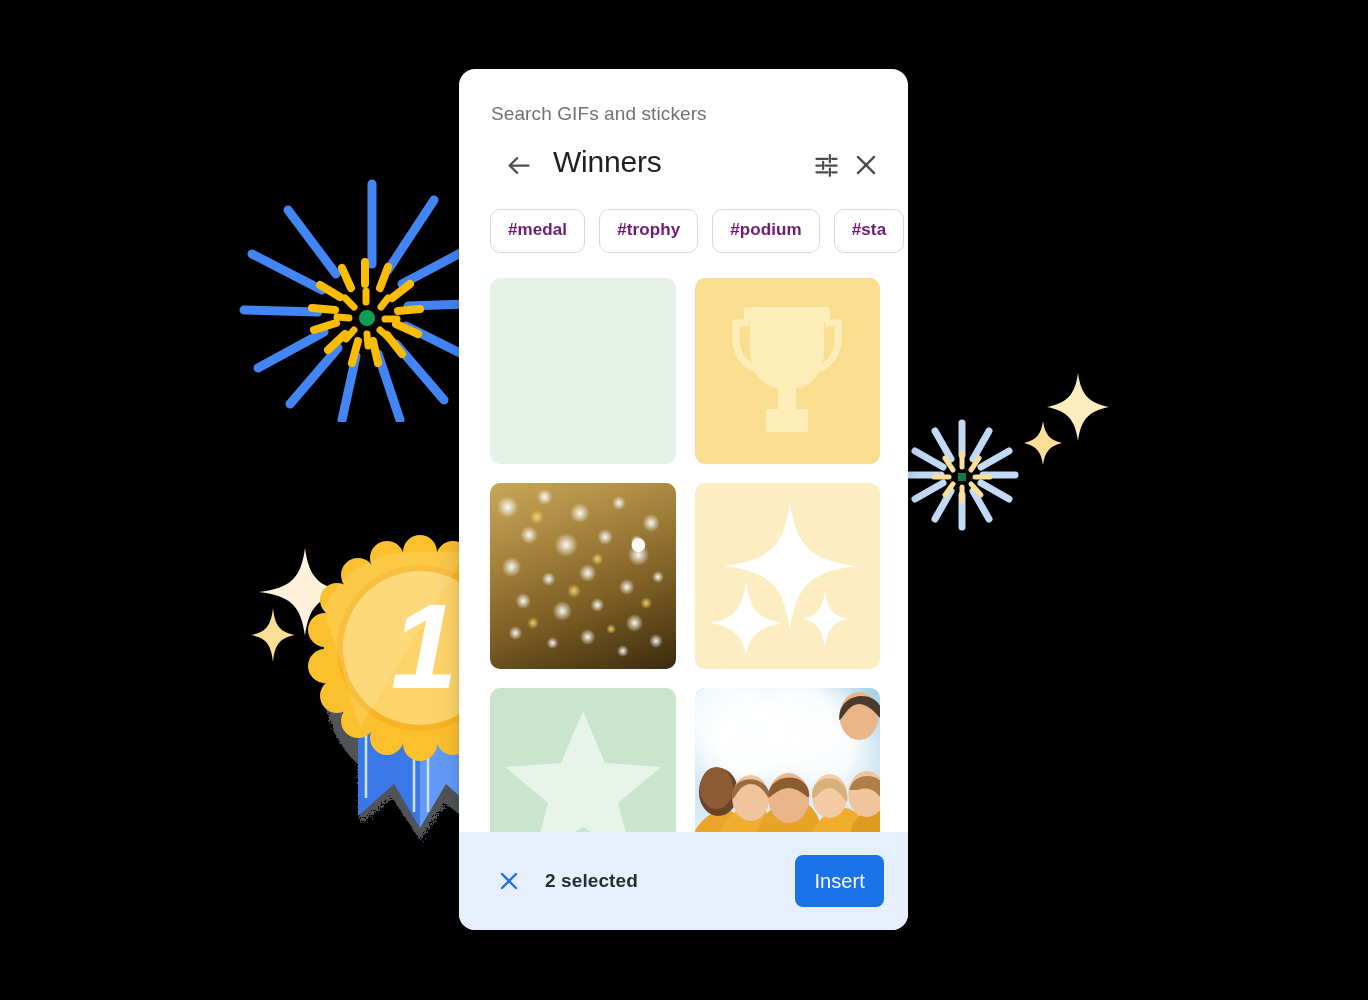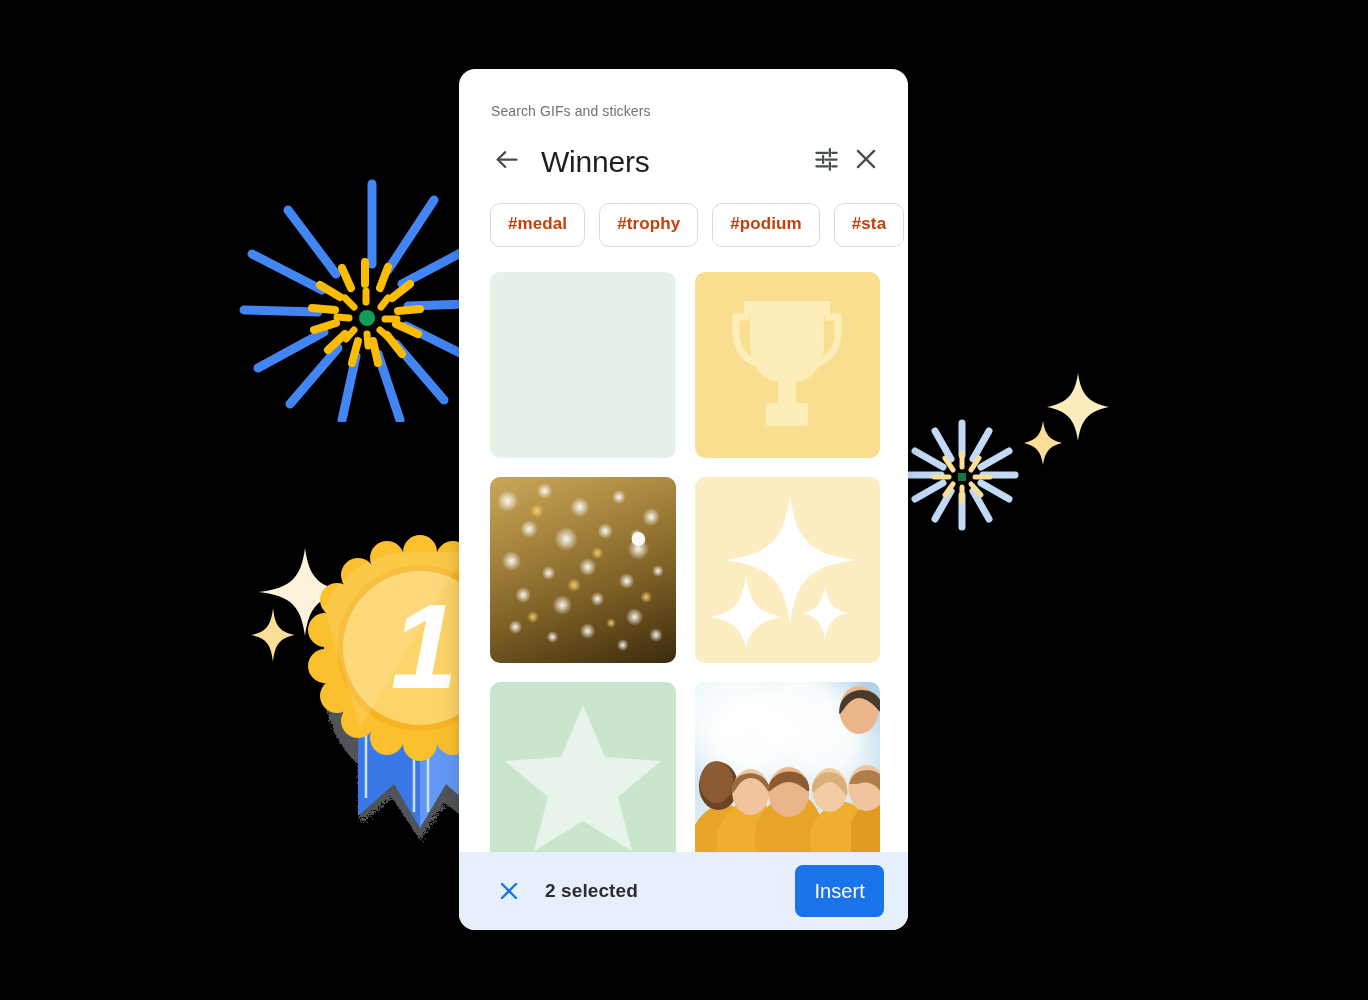--- a/index.html
+++ b/index.html
@@ -22,45 +22,46 @@
 
   
   .dialog{
     position:absolute;left:459px;top:69px;width:449px;height:861px;
     background:#fff;border-radius:16px;z-index:5;overflow:hidden;
     box-shadow:0 2px 10px rgba(0,0,0,.10),0 10px 30px rgba(0,0,0,.10);
     display:flex;flex-direction:column;
   }
   .search-row{
     padding:34px 32px 0 32px;
-    font-size:14px;color:#6f7276;letter-spacing:.1px;
+    font-size:19px;color:#6f7276;letter-spacing:.1px;
   }
   .title-row{
-    display:flex;align-items:flex-end;
+    display:flex;align-items:flex-start;
     padding:20px 22px 0 28px;
     gap:0;
+    margin-left:12px;
   }
   .icon-btn{
     width:40px;height:40px;display:flex;align-items:center;justify-content:center;
     border:none;background:transparent;cursor:pointer;border-radius:50%;padding:0;
     flex:0 0 auto;
   }
   .icon-btn svg{display:block;}
   .dialog-title{
     font-size:30px;color:#1f1f20;margin-left:14px;flex:1 1 auto;
     letter-spacing:-.2px;white-space:nowrap;
   }
   .chips-row{
     display:flex;gap:14px;padding:24px 0 0 31px;
     overflow:hidden;flex:0 0 auto;
   }
   .chip{
     border:1px solid #d7dadd;border-radius:10px;background:#fff;
     padding:0 17px;height:42px;line-height:40px;
-    font-size:17px;font-weight:bold;color:#c2410c;
+    font-size:17px;font-weight:bold;color:#701a75;
     white-space:nowrap;cursor:pointer;flex:0 0 auto;
     letter-spacing:.1px;
   }
   .grid{
     display:grid;grid-template-columns:1fr 1fr;gap:19px;
     padding:25px 28px 0 31px;flex:1 1 auto;overflow:hidden;
     align-content:start;
   }
   .tile{
     height:186px;border-radius:10px;overflow:hidden;position:relative;
@@ -74,21 +75,21 @@
     background:
       radial-gradient(circle at 30% 28%, rgba(255,255,255,.95) 0 16%, rgba(255,255,255,0) 42%),
       radial-gradient(circle at 58% 16%, rgba(255,255,255,.9) 0 14%, rgba(255,255,255,0) 38%),
       radial-gradient(circle at 72% 34%, rgba(255,255,255,.85) 0 13%, rgba(255,255,255,0) 36%),
       radial-gradient(circle at 14% 12%, rgba(255,255,255,.8) 0 12%, rgba(255,255,255,0) 34%),
       linear-gradient(180deg,#aad2e8 0%,#c4e0ef 45%,#e2eef5 78%,#eef4f7 100%);
   }
 
   
   .action-bar{
-    background:#e8effc;height:78px;flex:0 0 auto;
+    background:#e8effc;height:98px;flex:0 0 auto;
     display:flex;align-items:center;padding:0 24px 0 30px;gap:0;
   }
   .sel-count{
     font-size:19px;font-weight:bold;color:#2b2c2e;margin-left:16px;flex:1 1 auto;
     letter-spacing:.1px;
   }
   .insert-btn{
     background:#1a73e8;color:#fff;border:none;border-radius:8px;
     height:52px;padding:0 19px;font-size:20px;cursor:pointer;
     font-family:inherit;letter-spacing:.1px;

